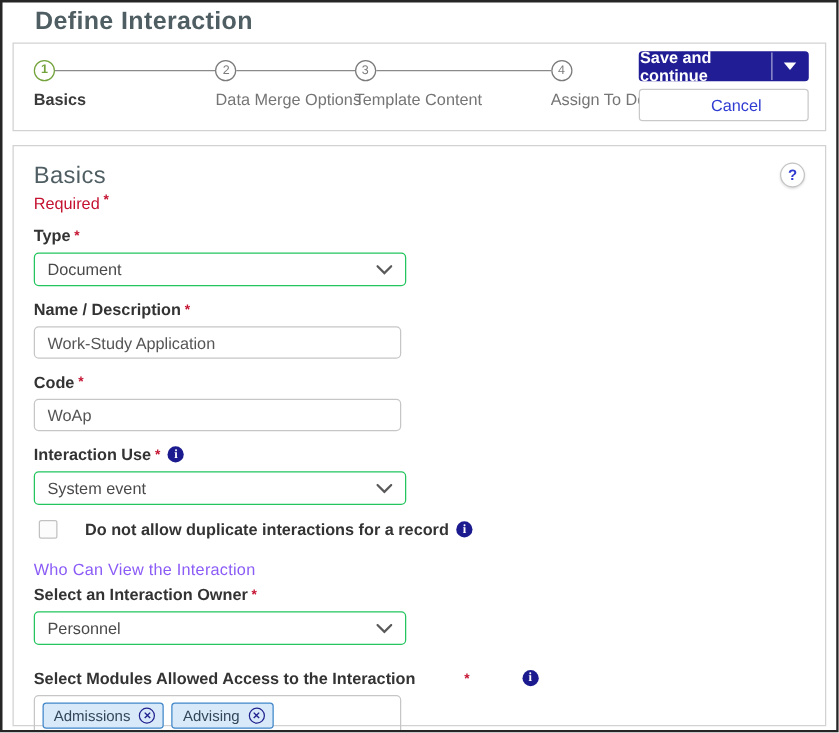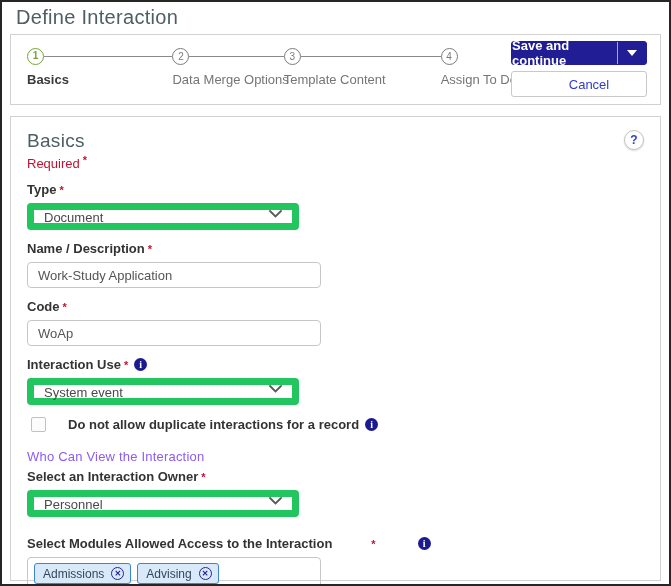--- a/index.html
+++ b/index.html
@@ -8,23 +8,23 @@
 
   .screen {
     width:671px; height:586px;
     border:2px solid #262626;
     background:#fff;
     position:relative;
     overflow:hidden;
   }
 
   .page-title {
-    font-size:20px; font-weight:400; color:#4f5e63;
+    font-size:20px; font-weight:700; color:#4f5e63;
     letter-spacing:.3px;
-    margin:4px 0 5px 14px;
+    margin:4px 0 5px 26px;
   }
 
   .card {
     border:1px solid #d2d2d2;
     background:#fff;
     margin:0 8px;
   }
 
   
   .stepper-card {
@@ -100,24 +100,24 @@
     box-shadow:0 1px 2px rgba(0,0,0,.15);
     cursor:pointer;
   }
   .required-note { color:#c41230; font-size:13px; margin-top:2px; }
   .req { color:#c41230; font-size:11px; vertical-align:4px; margin-left:3px; font-weight:bold; }
 
   .field-label { font-size:13px; font-weight:bold; color:#333; margin:11px 0 6px; display:flex; align-items:center; }
   .subsection-title { font-size:13px; font-weight:400; color:#8b5cf6; margin-top:17px; letter-spacing:.2px; }
 
   .control {
-    width:272px; height:27px;
-    border:7px solid #22c55e; border-radius:4px;
+    width:298px; height:27px;
+    border:1px solid #22c55e; border-radius:4px;
     background:#fff;
-    display:flex; 
+    display:flex; align-items:center;
     padding:0 10px; font-size:13px; color:#4a4a4a;
     cursor:pointer;
   }
   .control .chev { margin-left:auto; display:flex; }
   input.text-input {
     width:294px; height:26px;
     border:1px solid #c6c6c6; border-radius:4px;
     padding:0 10px; font-size:13px; color:#555;
     font-family:"Liberation Sans", sans-serif;
     outline:none; background:#fff;

